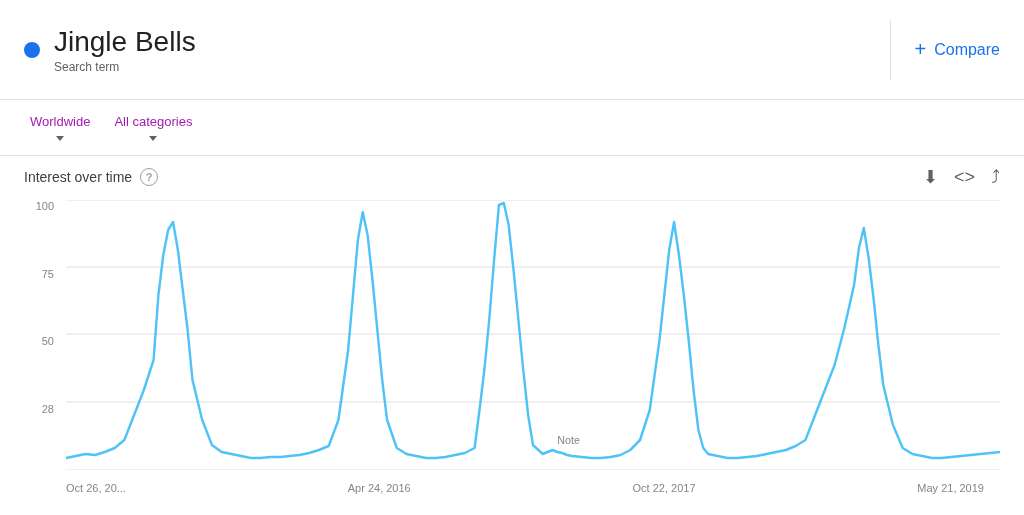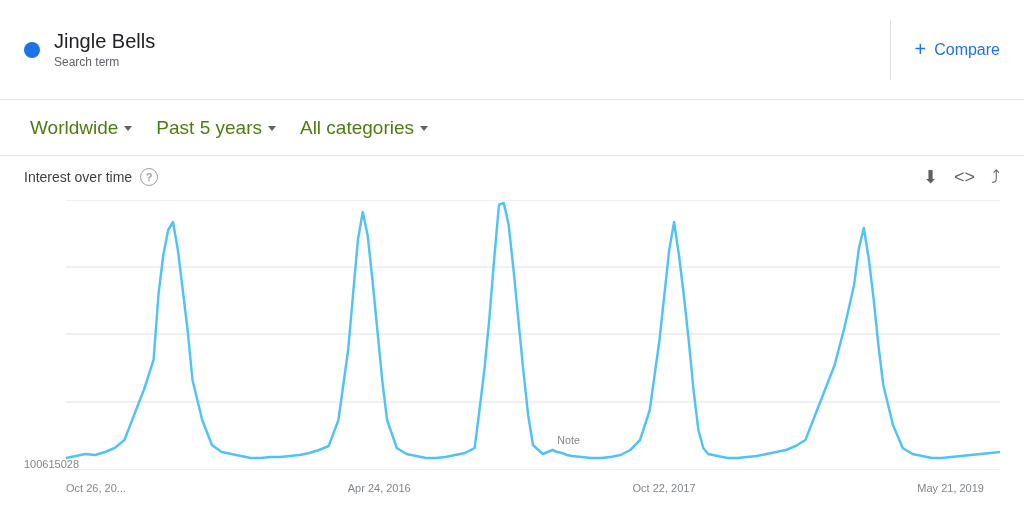--- a/index.html
+++ b/index.html
@@ -18,21 +18,21 @@
       gap: 14px;
       flex: 1;
     }
     .blue-dot {
       width: 16px; height: 16px;
       background: #1a73e8;
       border-radius: 50%;
       flex-shrink: 0;
     }
     .search-term-text .title {
-      font-size: 20px;
+      font-size: 28px;
       font-weight: 400;
       color: #202124;
     }
     .search-term-text .subtitle {
       font-size: 12px;
       color: #5f6368;
       margin-top: 2px;
     }
     .divider-v {
       width: 1px;
@@ -58,26 +58,27 @@
       align-items: center;
       padding: 10px 24px;
       gap: 12px;
       border-bottom: 1px solid #e0e0e0;
       height: 56px;
     }
     .filter-btn {
       display: flex;
       align-items: center;
       gap: 6px;
-      font-size: 19px;
-      color: #4d7c0f;
+      font-size: 13px;
+      color: #a21caf;
       cursor: pointer;
       padding: 4px 6px;
       border-radius: 4px;
       user-select: none;
+      flex-direction: column;
     }
     .chevron {
       display: inline-block;
       width: 0; height: 0;
       border-left: 4px solid transparent;
       border-right: 4px solid transparent;
       border-top: 5px solid #5f6368;
       margin-top: 1px;
     }
 
@@ -125,21 +126,21 @@
       margin-top: 8px;
     }
 
     .y-axis-labels {
       position: absolute;
       left: 0;
       top: 0;
       bottom: 30px;
       width: 36px;
       display: flex;
-      flex-direction: row;
+      flex-direction: column;
       justify-content: space-between;
       align-items: flex-end;
       padding-right: 6px;
     }
     .y-label {
       font-size: 11px;
       color: #80868b;
     }
 
     .chart-area {
@@ -183,24 +184,20 @@
     <span>Compare</span>
   </div>
 </div>
 
 <div class="filters-bar">
   <div class="filter-btn">
     <span>Worldwide</span>
     <span class="chevron"></span>
   </div>
   <div class="filter-btn">
-    <span>Past 5 years</span>
-    <span class="chevron"></span>
-  </div>
-  <div class="filter-btn">
     <span>All categories</span>
     <span class="chevron"></span>
   </div>
 </div>
 
 <div class="chart-section">
   <div class="chart-header">
     <div class="chart-title-area">
       <span class="chart-title">Interest over time</span>
       <div class="help-icon">?</div>
@@ -209,21 +206,21 @@
       <span class="action-icon">⬇</span>
       <span class="action-icon">&lt;&gt;</span>
       <span class="action-icon">⤴</span>
     </div>
   </div>
 
   <div class="chart-container">
 
     <div class="y-axis-labels">
       <span class="y-label">100</span>
-      <span class="y-label">61</span>
+      <span class="y-label">75</span>
       <span class="y-label">50</span>
       <span class="y-label">28</span>
       <span class="y-label"></span>
     </div>
 
     <div class="chart-area">
       <svg width="100%" height="100%" viewBox="0 0 960 270" preserveAspectRatio="none">
 
         <line x1="0" y1="0" x2="960" y2="0" stroke="#e0e0e0" stroke-width="1"></line>
         <line x1="0" y1="67" x2="960" y2="67" stroke="#e0e0e0" stroke-width="1"></line>

